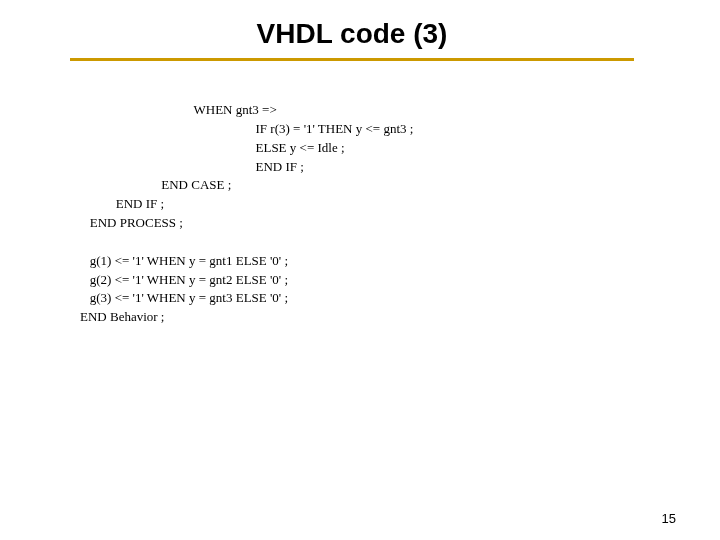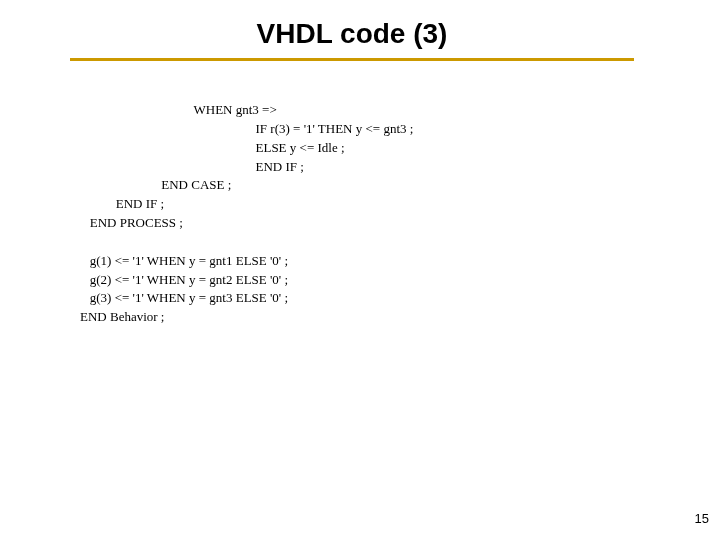--- a/index.html
+++ b/index.html
@@ -38,21 +38,21 @@
       font-family: Liberation Serif, serif;
       font-size: 13px;
       color: #000;
       line-height: 1.45;
       white-space: pre;
       padding-left: 40px;
     }
     .page-number {
       position: absolute;
       bottom: 14px;
-      right: 11px;
+      right: 44px;
       font-size: 13px;
       color: #000;
     }
   </style>
 </head>
 <body>
 
 <div class="slide">
   <h1 class="title">VHDL code (3)</h1>
   <div class="underline"></div>

